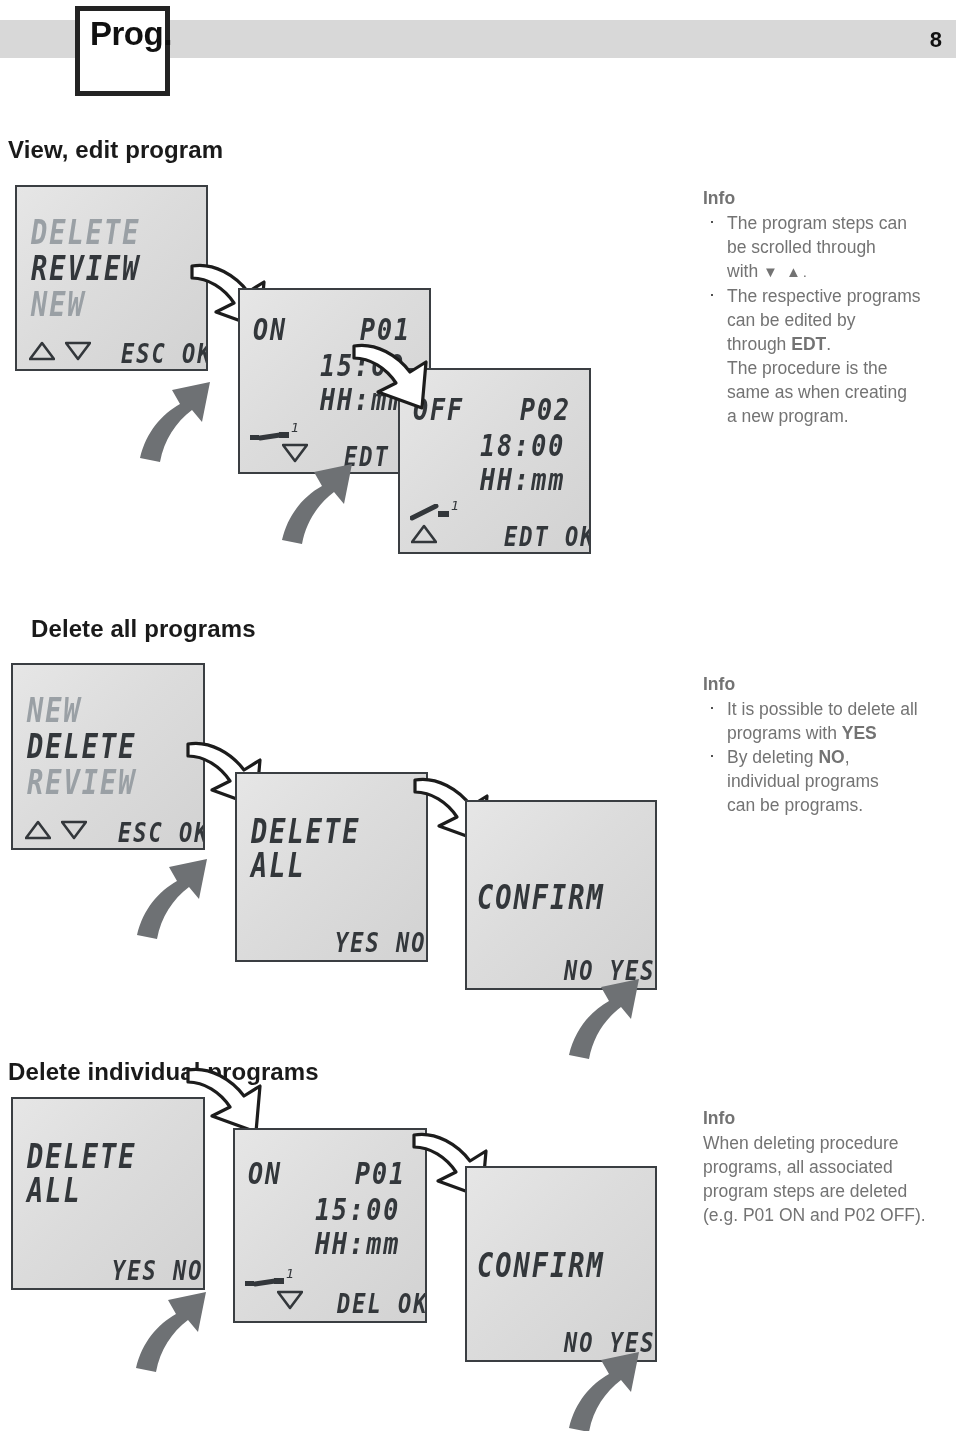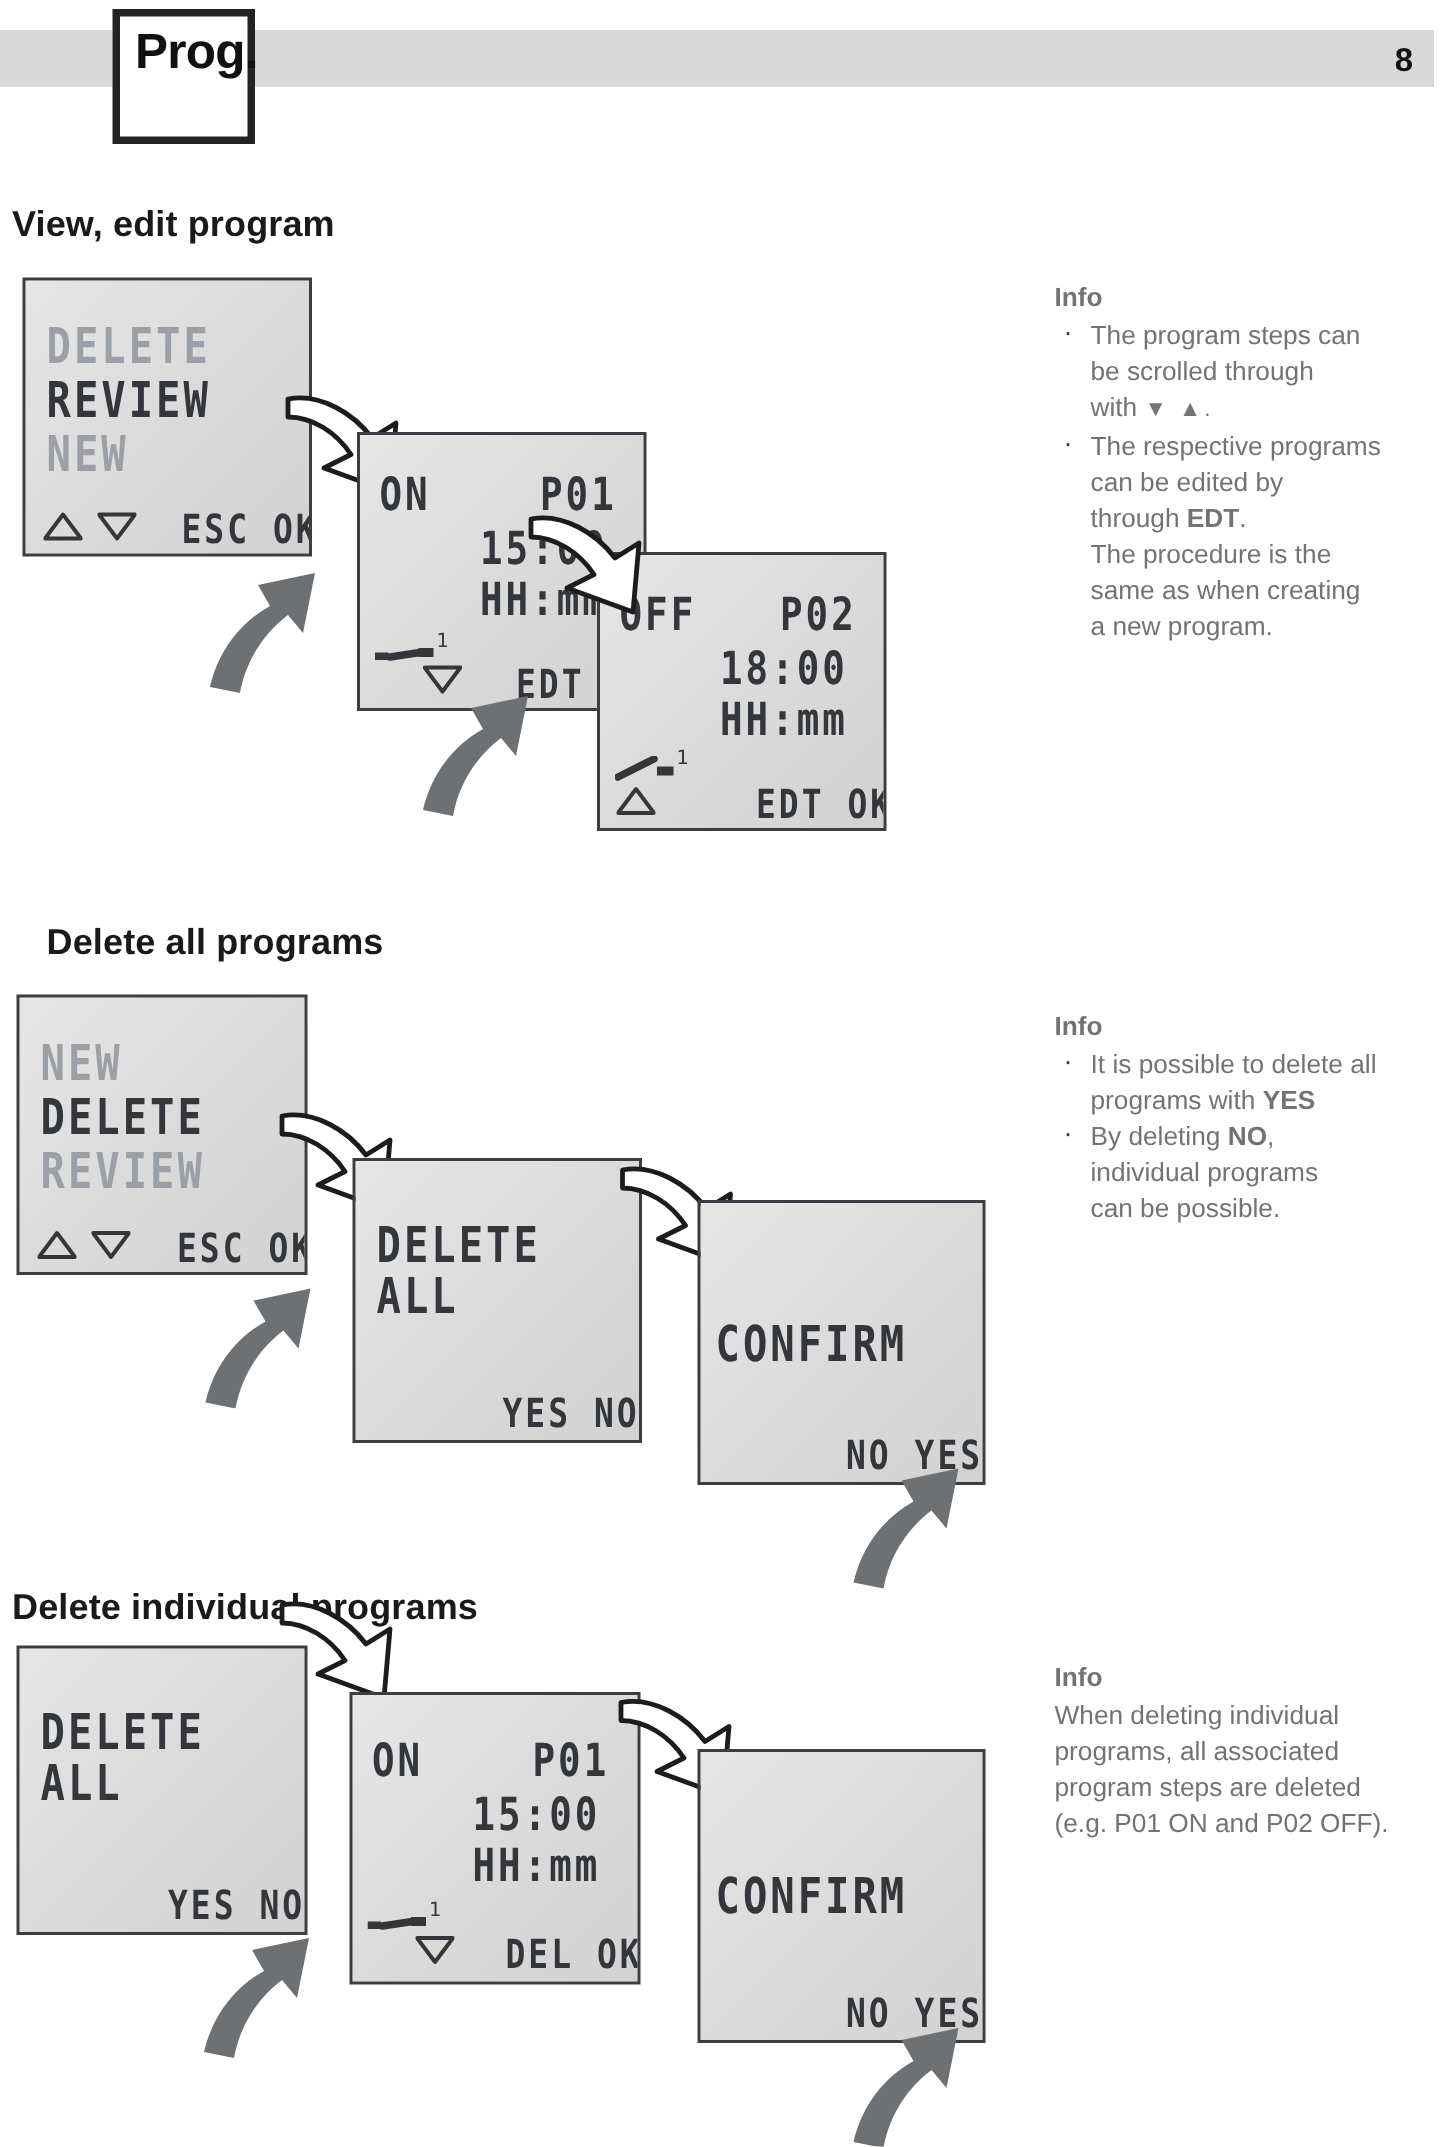--- a/index.html
+++ b/index.html
@@ -72,20 +72,21 @@
     white-space: nowrap;
   }
 
   
   .lcd {
     position: absolute;
     box-sizing: border-box;
     border: 2px solid #3a3e42;
     background: linear-gradient(135deg, #e6e6e6 0%, #dcdcdc 45%, #d2d2d2 100%);
     overflow: hidden;
+    font-style: italic;
   }
   .lcd-text {
     position: absolute;
     font-family: "DejaVu Sans Mono", monospace;
     font-weight: bold;
     color: #3c4045;
     white-space: nowrap;
     letter-spacing: 2px;
     
     transform: scaleY(1.22);
@@ -347,21 +348,21 @@
 <div class="info-block" style="left:703px; top:672px;">
   <span class="info-title">Info</span>
   <ul class="info-list">
     <li>
       <span>It is possible to delete all</span><br>
       <span>programs with </span><b>YES</b>
     </li>
     <li>
       <span>By deleting </span><b>NO</b><span>,</span><br>
       <span>individual programs</span><br>
-      <span>can be possible.</span>
+      <span>can be programs.</span>
     </li>
   </ul>
 </div>
 
 <div class="section-heading" style="left:8px; top:1058px;">Delete individual programs</div>
 
 <div class="lcd" style="left:11px; top:1097px; width:194px; height:193px;">
   <div class="lcd-text big dark" style="left:14px; top:38px;">DELETE</div>
   <div class="lcd-text big dark" style="left:14px; top:72px;">ALL</div>
   <div class="lcd-text sm dark" style="left:99px; top:157px;">YES NO</div>
@@ -412,17 +413,17 @@
 </div>
 
 <div class="arrow-grey" style="left:565px; top:1348px;">
   <svg width="80" height="84" viewBox="0 0 80 84">
     <path d="M4 80 C 10 54, 26 36, 44 26 L 36 12 L 74 4 L 66 44 L 56 32 C 40 44, 28 62, 24 84 Z" fill="#6e7174"></path>
   </svg>
 </div>
 
 <div class="info-block" style="left:703px; top:1106px;">
   <span class="info-title">Info</span>
-  <span class="info-plain">When deleting individual</span>
+  <span class="info-plain">When deleting procedure</span>
   <span class="info-plain">programs, all associated</span>
   <span class="info-plain">program steps are deleted</span>
   <span class="info-plain">(e.g. P01 ON and P02 OFF).</span>
 </div>
 
 </body></html>

